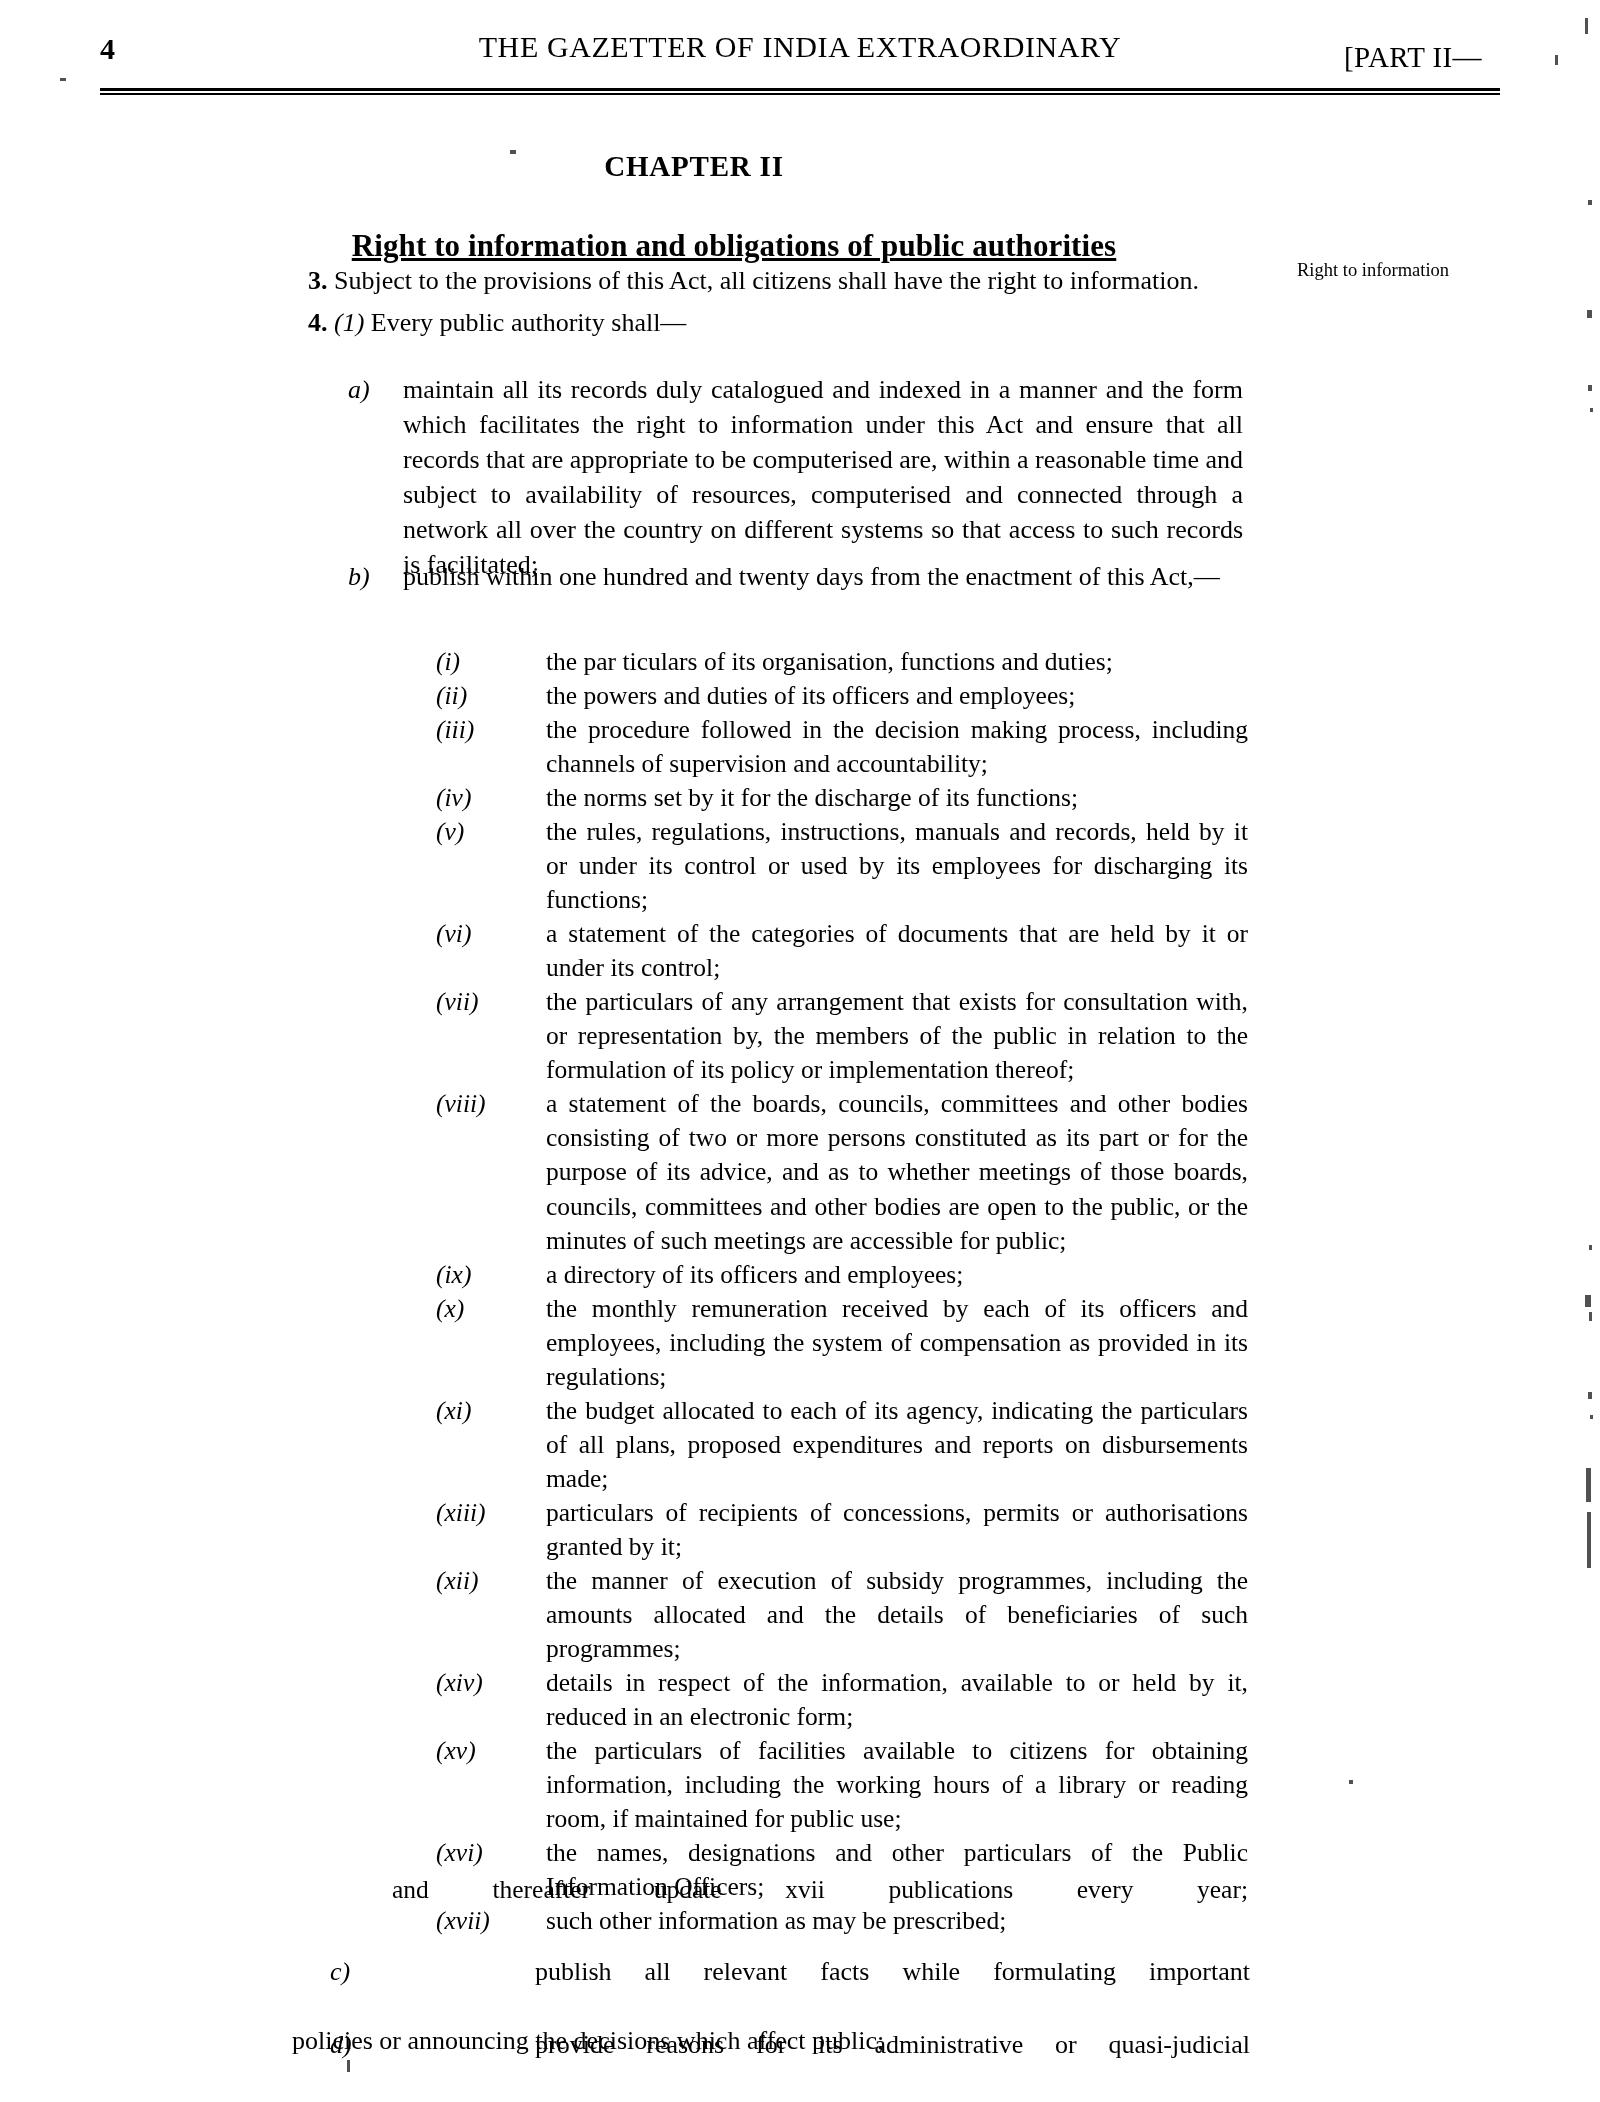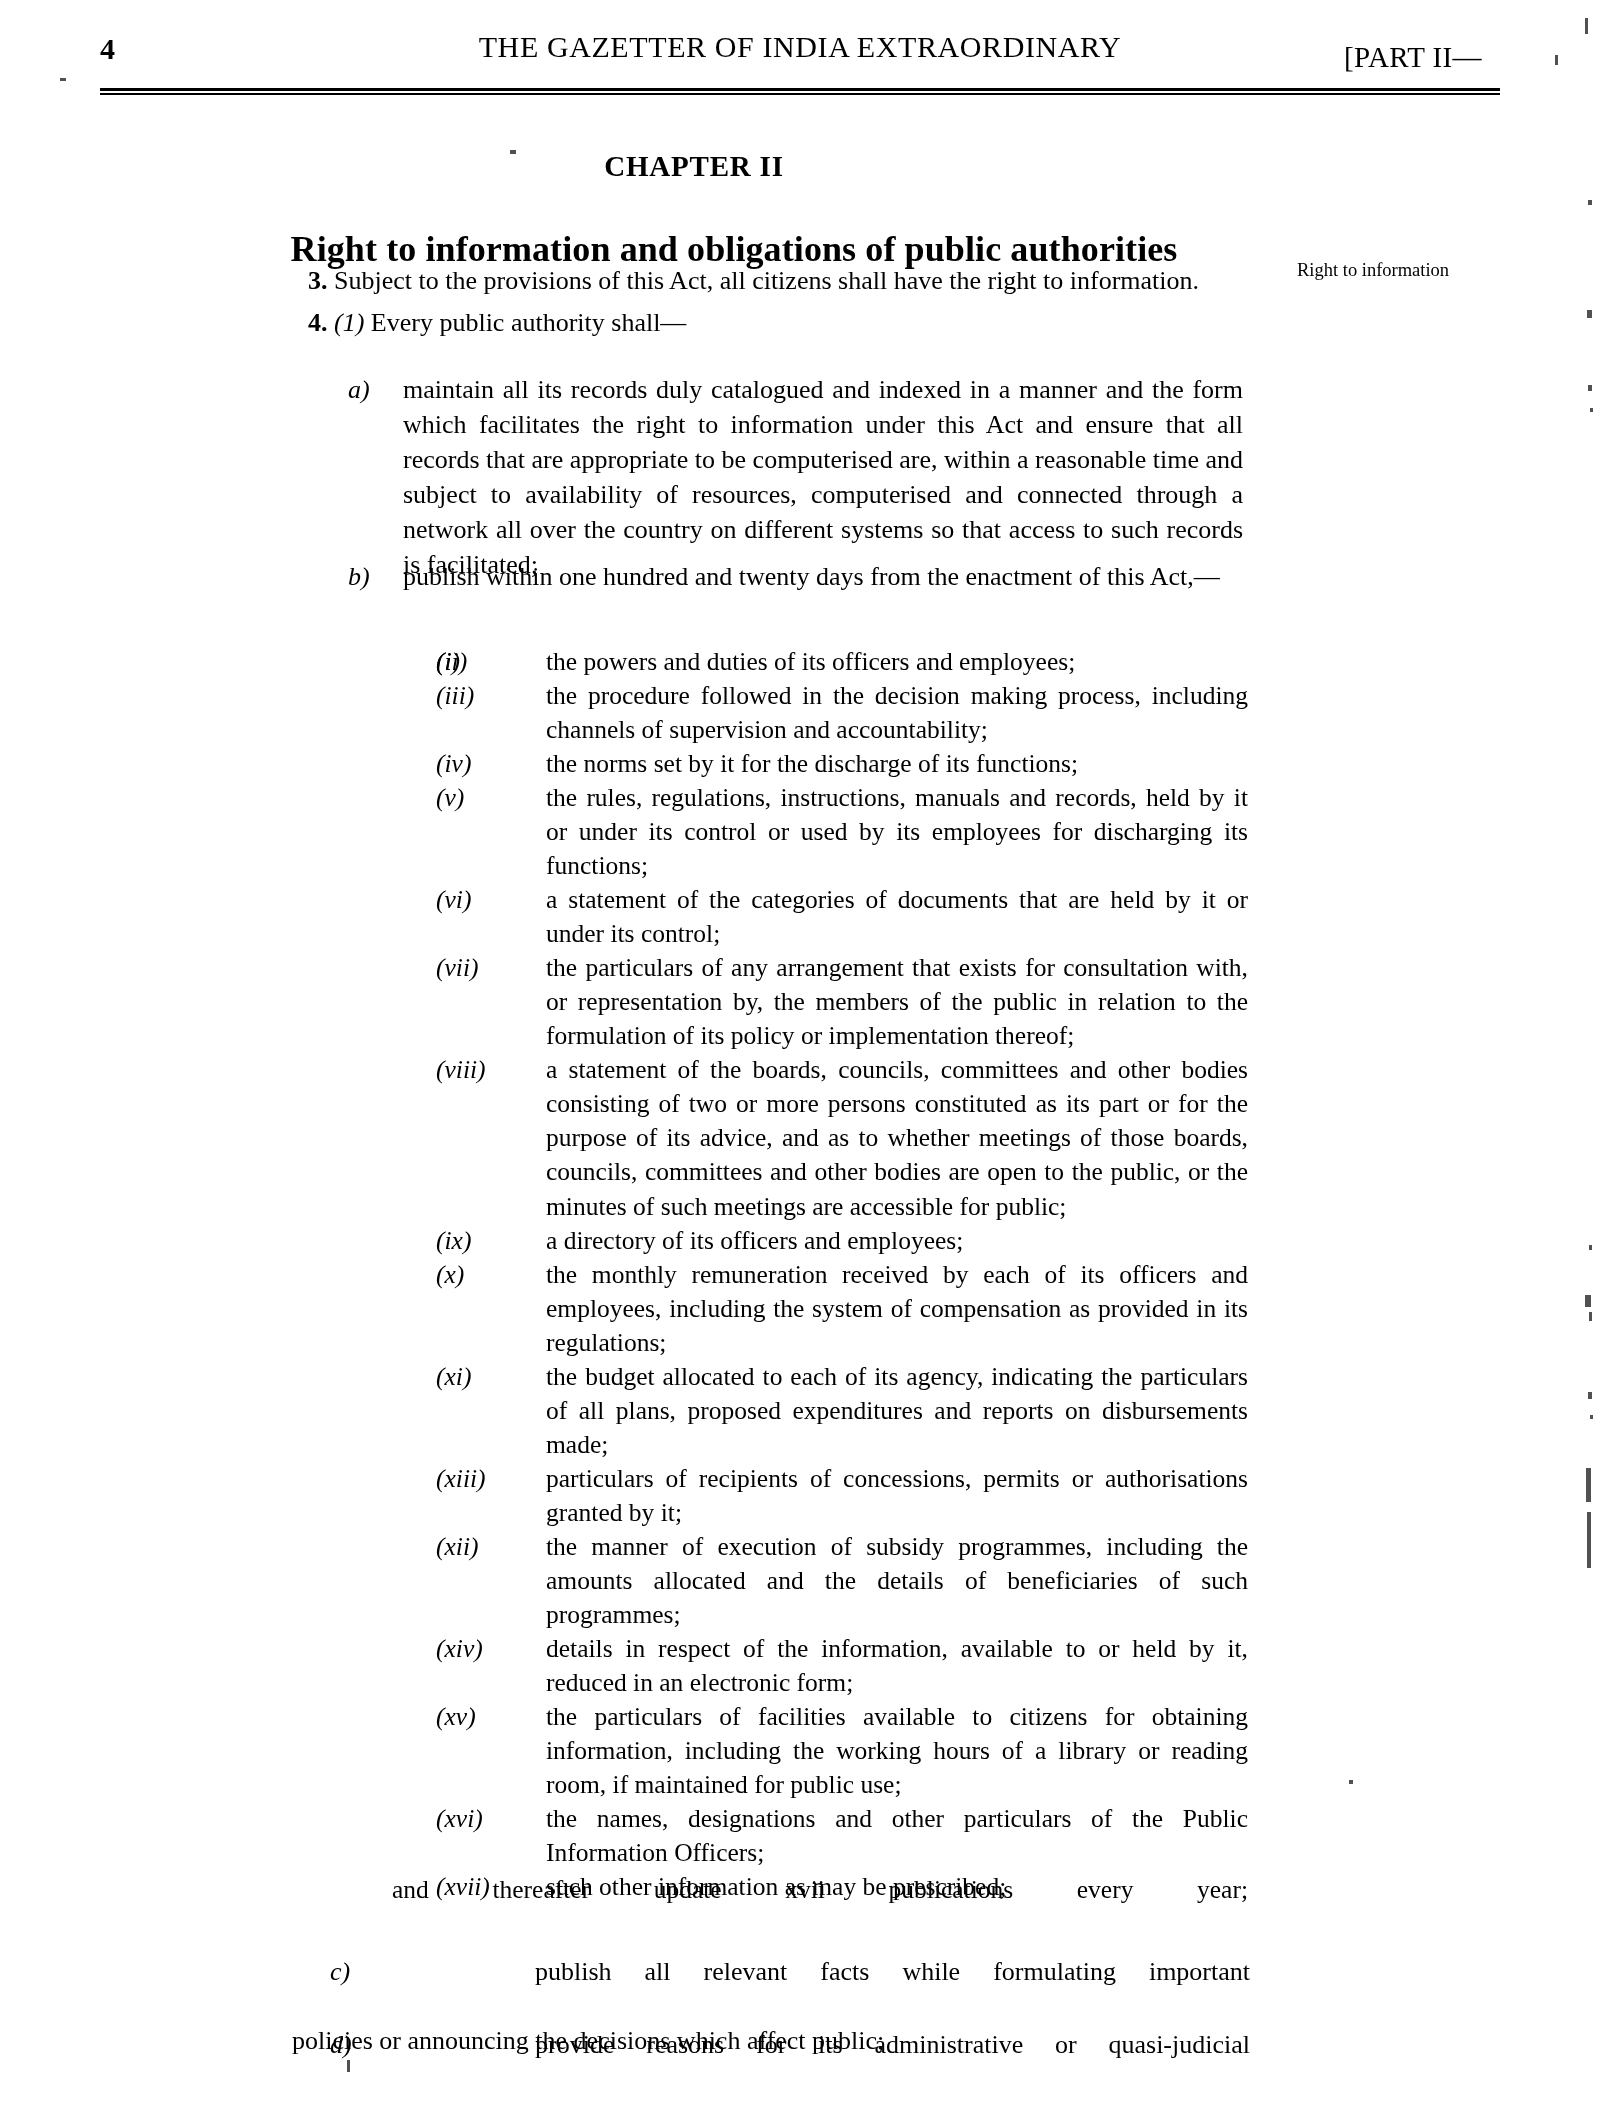--- a/index.html
+++ b/index.html
@@ -85,23 +85,24 @@
     font-size: 29px;
     font-weight: 700;
     letter-spacing: 0.8px;
   }
   .section-heading {
     position: absolute;
     left: 0;
     top: 228px;
     width: 1468px;
     text-align: center;
-    font-size: 36px;
+    font-size: 31px;
     font-weight: 700;
     letter-spacing: 0.1px;
+    text-decoration: underline;
   }
 
   .para-3 {
     position: absolute;
     left: 308px;
     top: 264px;
     width: 928px;
     font-size: 26px;
     line-height: 1.30;
   }
@@ -261,20 +262,21 @@
   </div>
 
   <div class="clause" id="clause-b">
     <span class="marker">b)</span>
     <div class="body">publish within one hundred and twenty days from the enactment of this Act,—</div>
   </div>
 
   <div class="roman-list">
     <div class="roman-item">
       <span class="rmark">(i)</span>
+      <span class="rtext nojust">the par ticulars of its organisation, functions and duties;</span>
     </div>
     <div class="roman-item">
       <span class="rmark">(ii)</span>
       <span class="rtext nojust">the powers and duties of its officers and employees;</span>
     </div>
     <div class="roman-item">
       <span class="rmark">(iii)</span>
       <span class="rtext">the procedure followed in the decision making process, including channels of supervision and accountability;</span>
     </div>
     <div class="roman-item">

